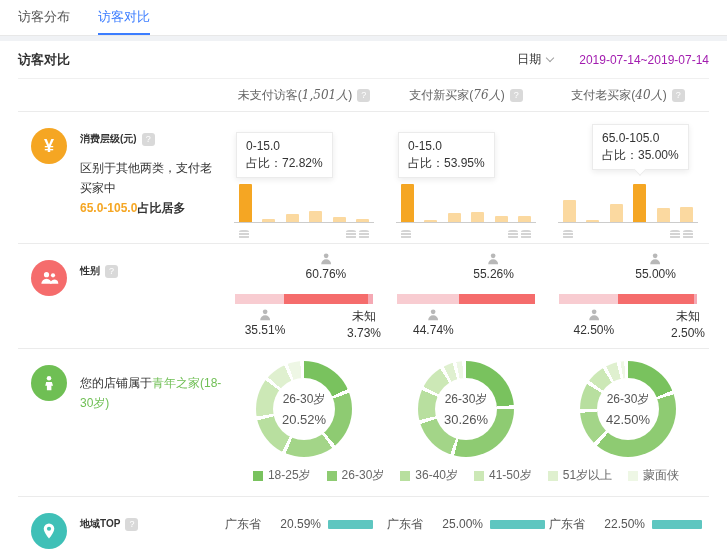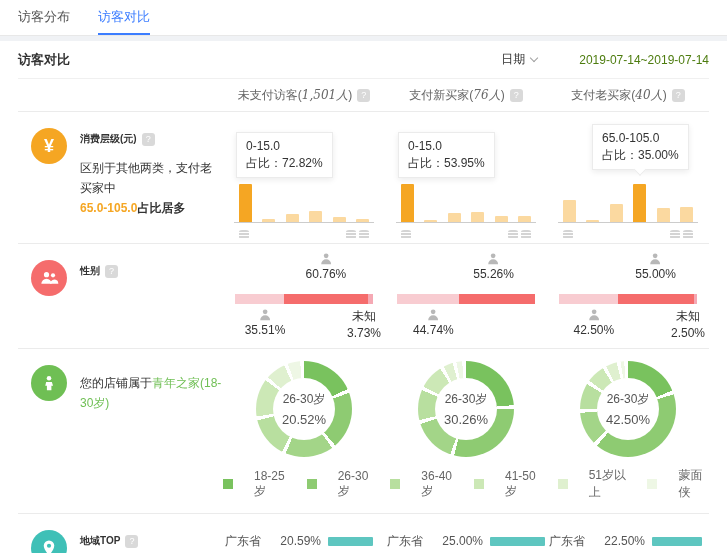--- a/index.html
+++ b/index.html
@@ -12,21 +12,21 @@
   .tab.active { color:#3c7dff; border-bottom-color:#3c7dff; }
   .gapstrip { height:5px; background:#f0f2f5; }
 
   
   .content { padding:0 18px; }
   .page-header { display:flex; justify-content:space-between; align-items:center; height:38px; border-bottom:1px solid #f0f0f0; }
   .page-title { font-size:13px; font-weight:bold; color:#333; }
   .header-right { display:flex; align-items:center; gap:26px; }
   .date-label { color:#333; cursor:pointer;font-family:Liberation Serif, serif; }
   .chev { display:inline-block; width:6px; height:6px; border-right:1.5px solid #a0a0a0; border-bottom:1.5px solid #a0a0a0; transform:rotate(45deg); margin-left:6px; vertical-align:2px; }
-  .date-range { color:#4d7c0f;margin-left:16px; }
+  .date-range { color:#a21caf; }
 
   
   .grid { display:grid; grid-template-columns:205px 1fr 1fr 1fr; }
   .col-headers { height:32px; align-items:center; }
   .col-h { text-align:center; color:#666; }
   .col-h .num { font-family:"DejaVu Serif","Liberation Serif",serif; font-style:italic; }
   .help { display:inline-block; width:13px; height:13px; line-height:13px; text-align:center; background:#d9d9d9; color:#fff; border-radius:3px; font-size:9px; margin-left:5px; vertical-align:1px; cursor:pointer; }
   .help::after { content:"?"; }
 
   .section { border-top:1px solid #ebebeb; }
@@ -69,21 +69,21 @@
   .g-male { position:absolute; top:56px; text-align:center; }
   .g-unk { position:absolute; top:56px; right:-8px; text-align:center; line-height:17px;margin-left:35px; }
   .g-pct { color:#333; }
 
   
   .sec-age .cell { padding-top:12px; }
   .donut { position:relative; width:96px; height:96px; border-radius:50%; cursor:pointer; }
   .hole { position:absolute; inset:17px; border-radius:50%; background:#fff; display:flex; flex-direction:column; align-items:center; justify-content:center; color:#555; }
   .hole .age-pct { margin-top:4px; font-size:13px; }
   .legend { display:flex; justify-content:center; align-items:center; gap:16px; margin-left:205px; padding:10px 0 12px; color:#666; }
-  .legend-item { display:flex; align-items:center; gap:21px; cursor:pointer; }
+  .legend-item { display:flex; align-items:center; gap:5px; cursor:pointer; }
   .swatch { width:10px; height:10px; flex:none; }
 
   
   .sec-region { height:70px; }
   .region-list { width:158px; margin-top:16px; }
   .r-row { display:flex; align-items:center; height:22px; }
   .r-name { width:44px; color:#555; }
   .r-pct { width:52px; text-align:right; color:#555; margin-right:7px; }
   .r-bar { height:9px; border-radius:1px; }
 </style>

